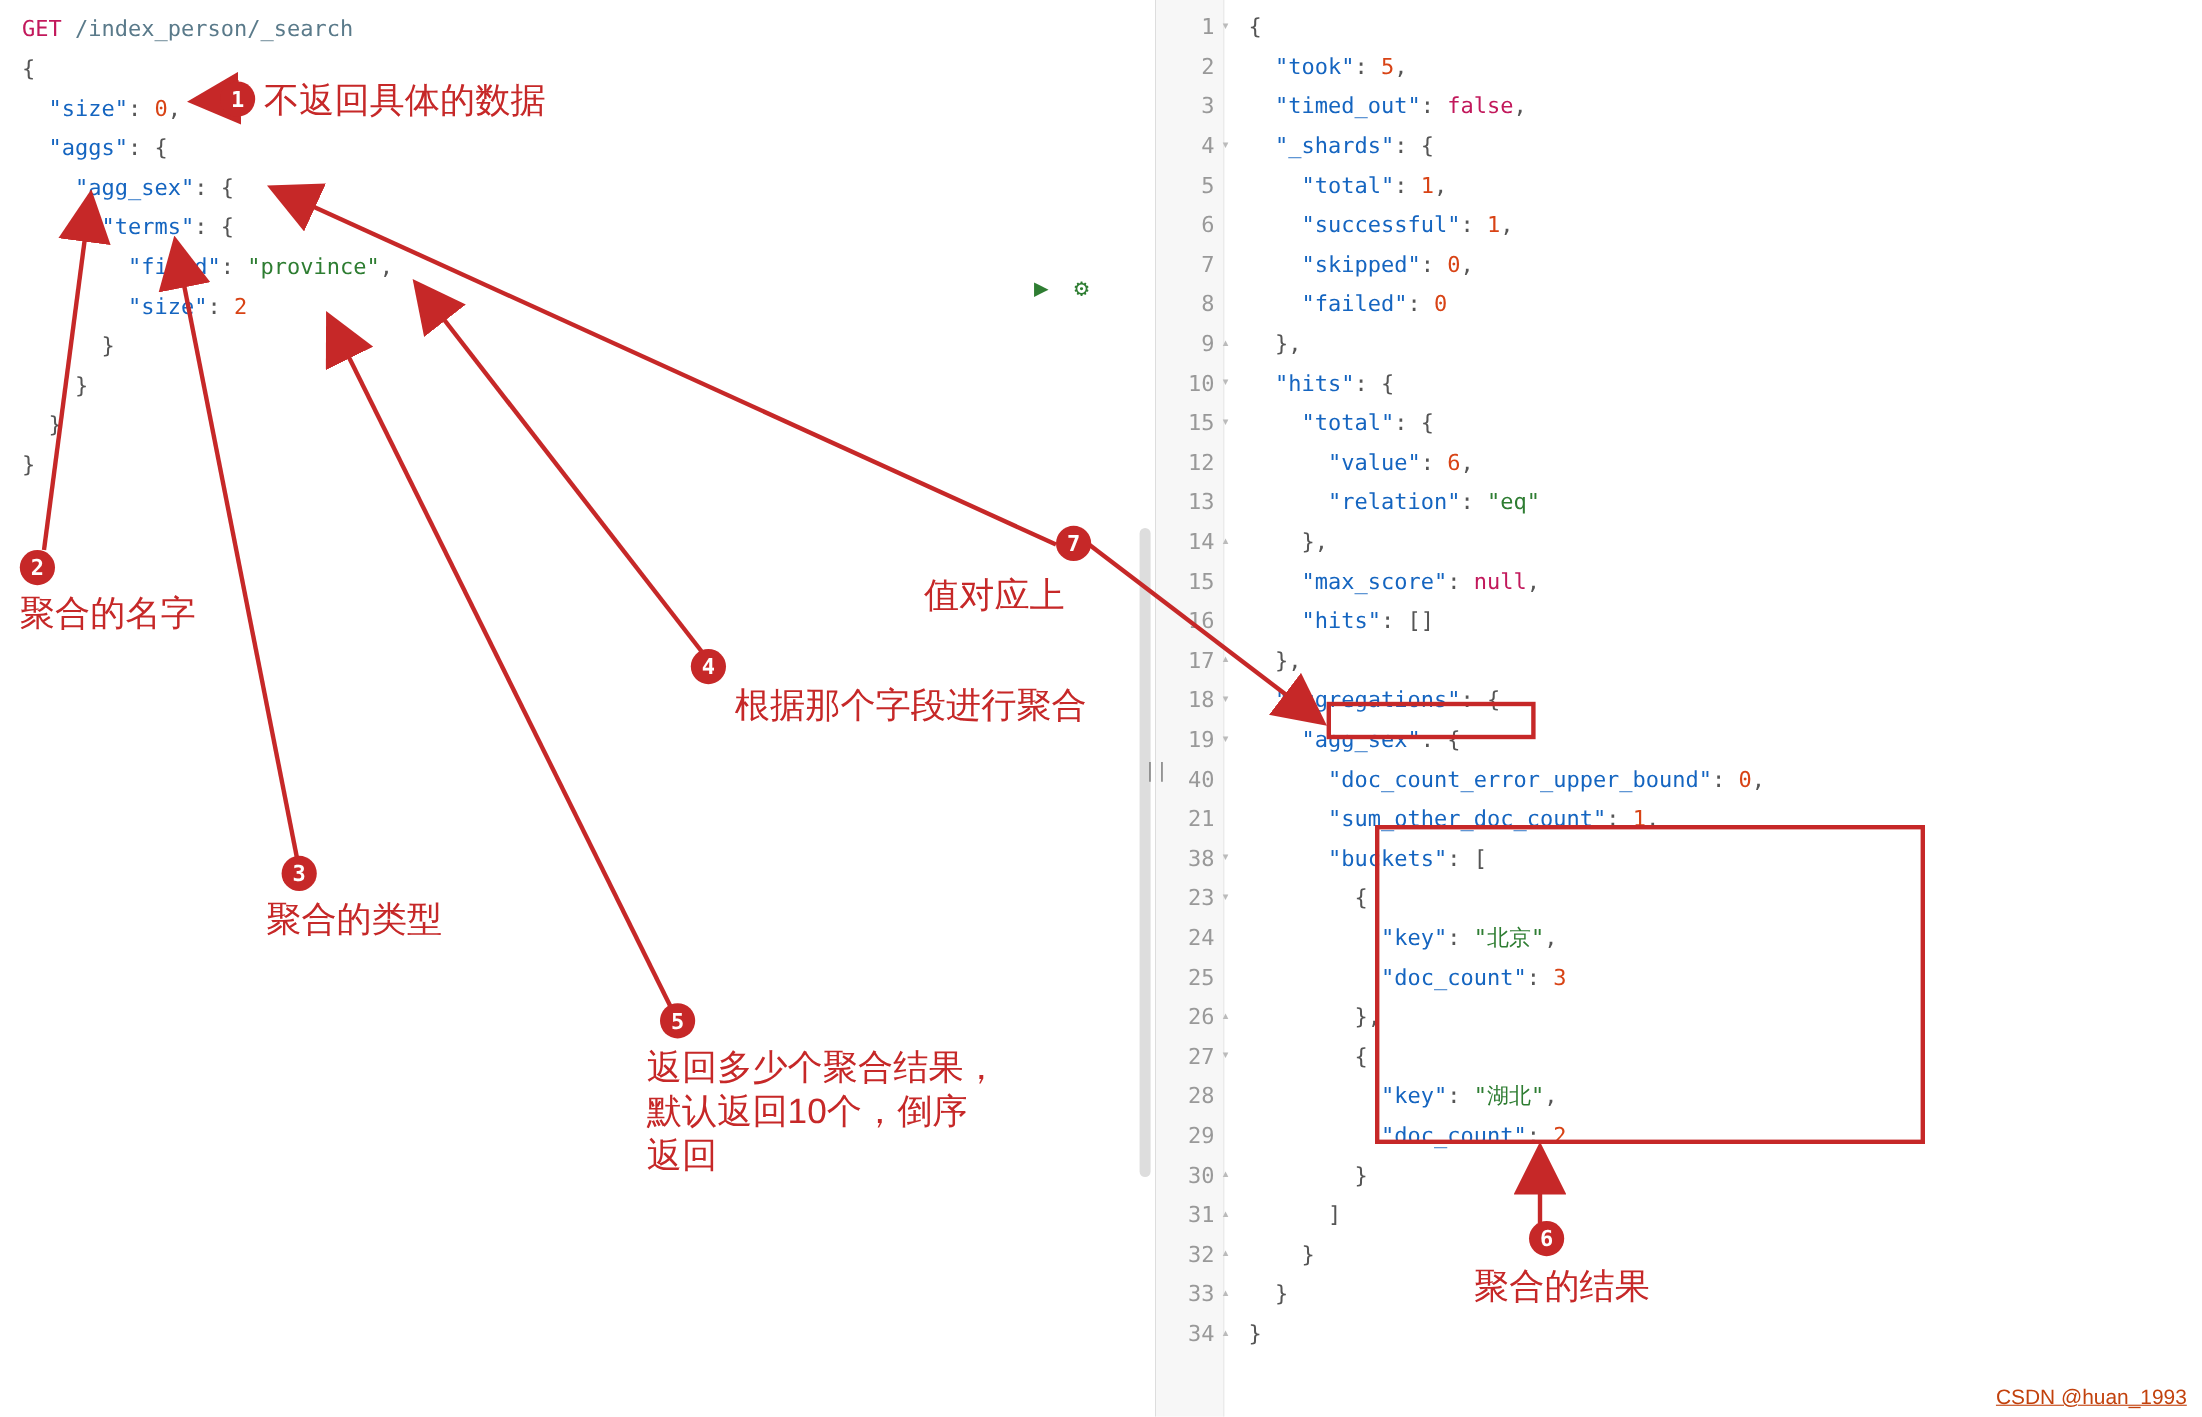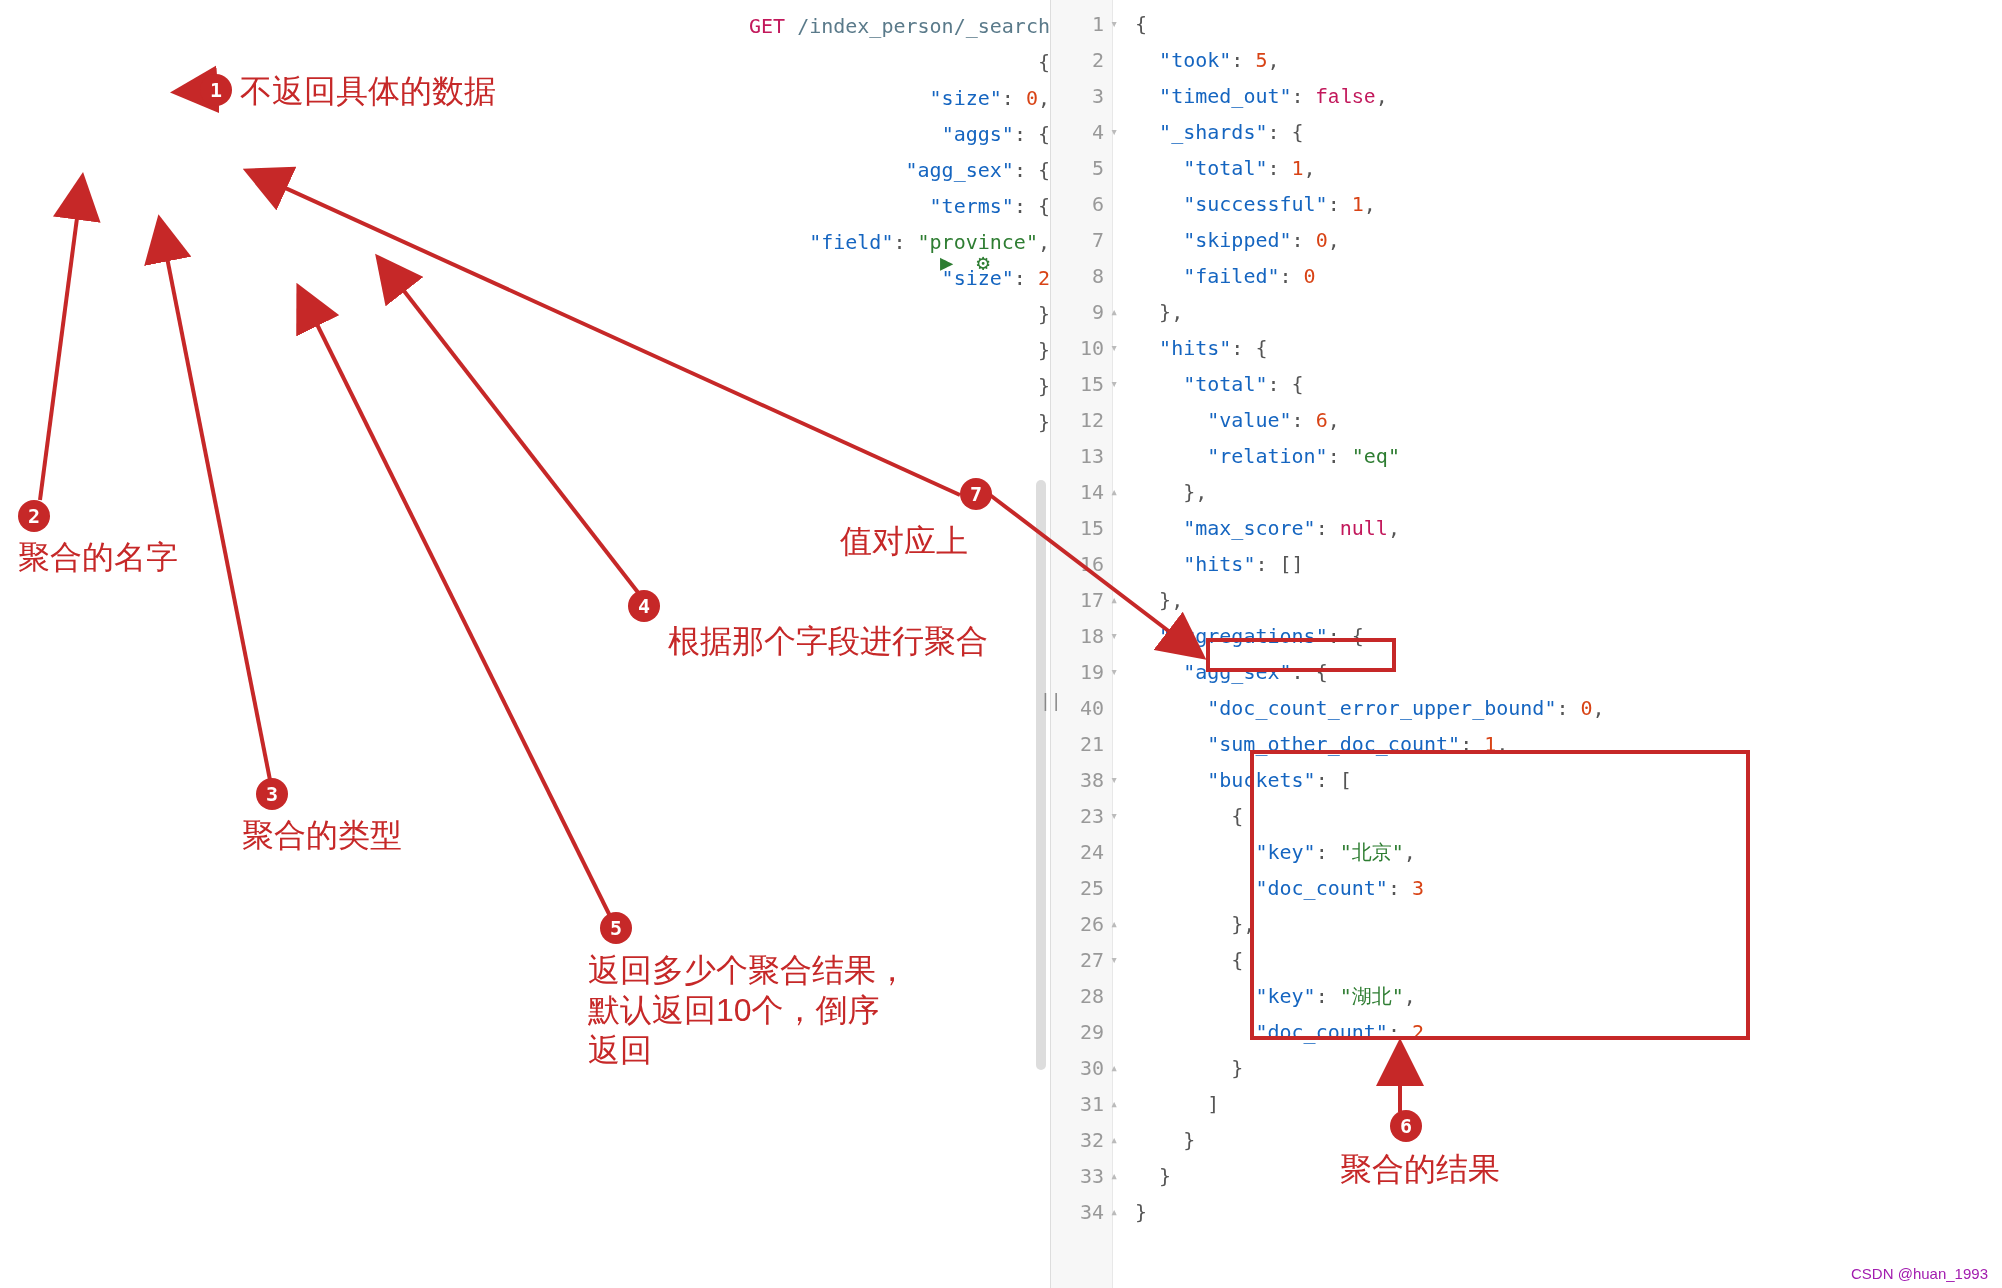--- a/index.html
+++ b/index.html
@@ -54,30 +54,30 @@
     font-size: 13px;
     color: #bbb;
   }
   .code {
     flex: 1;
     padding: 6px 0 0 22px;
     line-height: 36px;
     color: #333;
   }
   .code .line { white-space: pre; height: 36px; }
-  .left-pane .code-area { line-height: 36px; padding-left: 8px; text-align: right; }
+  .left-pane .code-area { line-height: 36px; padding-left: 8px; }
   .left-pane .line { white-space: pre; height: 36px; }
   .method { color: #c2185b; font-weight: 500; }
   .path { color: #5a7a8a; }
   .key { color: #1565c0; }
   .str { color: #2e7d32; }
   .num { color: #d84315; }
   .punct { color: #555; }
   .null { color: #c2185b; margin-top: 28px; }
-  .false { color: #c2185b; font-family: Liberation Mono, monospace; }
+  .false { color: #c2185b; }
   
   .action-icons {
     position: absolute;
     top: 250px;
     left: 940px;
     color: #2e7d32;
     font-size: 22px;
   }
   .action-icons span { margin-right: 10px; cursor: pointer; }
   
@@ -130,23 +130,24 @@
     position: absolute;
     left: 1040px;
     top: 690px;
     color: #888;
     font-size: 18px;
   }
   .watermark {
     position: absolute;
     bottom: 6px;
     right: 14px;
-    color: #a21caf;
-    font-size: 15px;
+    color: #c2410c;
+    font-size: 19px;
     font-family: sans-serif;
+    text-decoration: underline;
   }
 </style>
 </head>
 <body>
 
 <div class="container">
 
   <div class="left-pane">
     <div class="code-area">
       <div class="line"><span class="method">GET</span> <span class="path">/index_person/_search</span></div>

